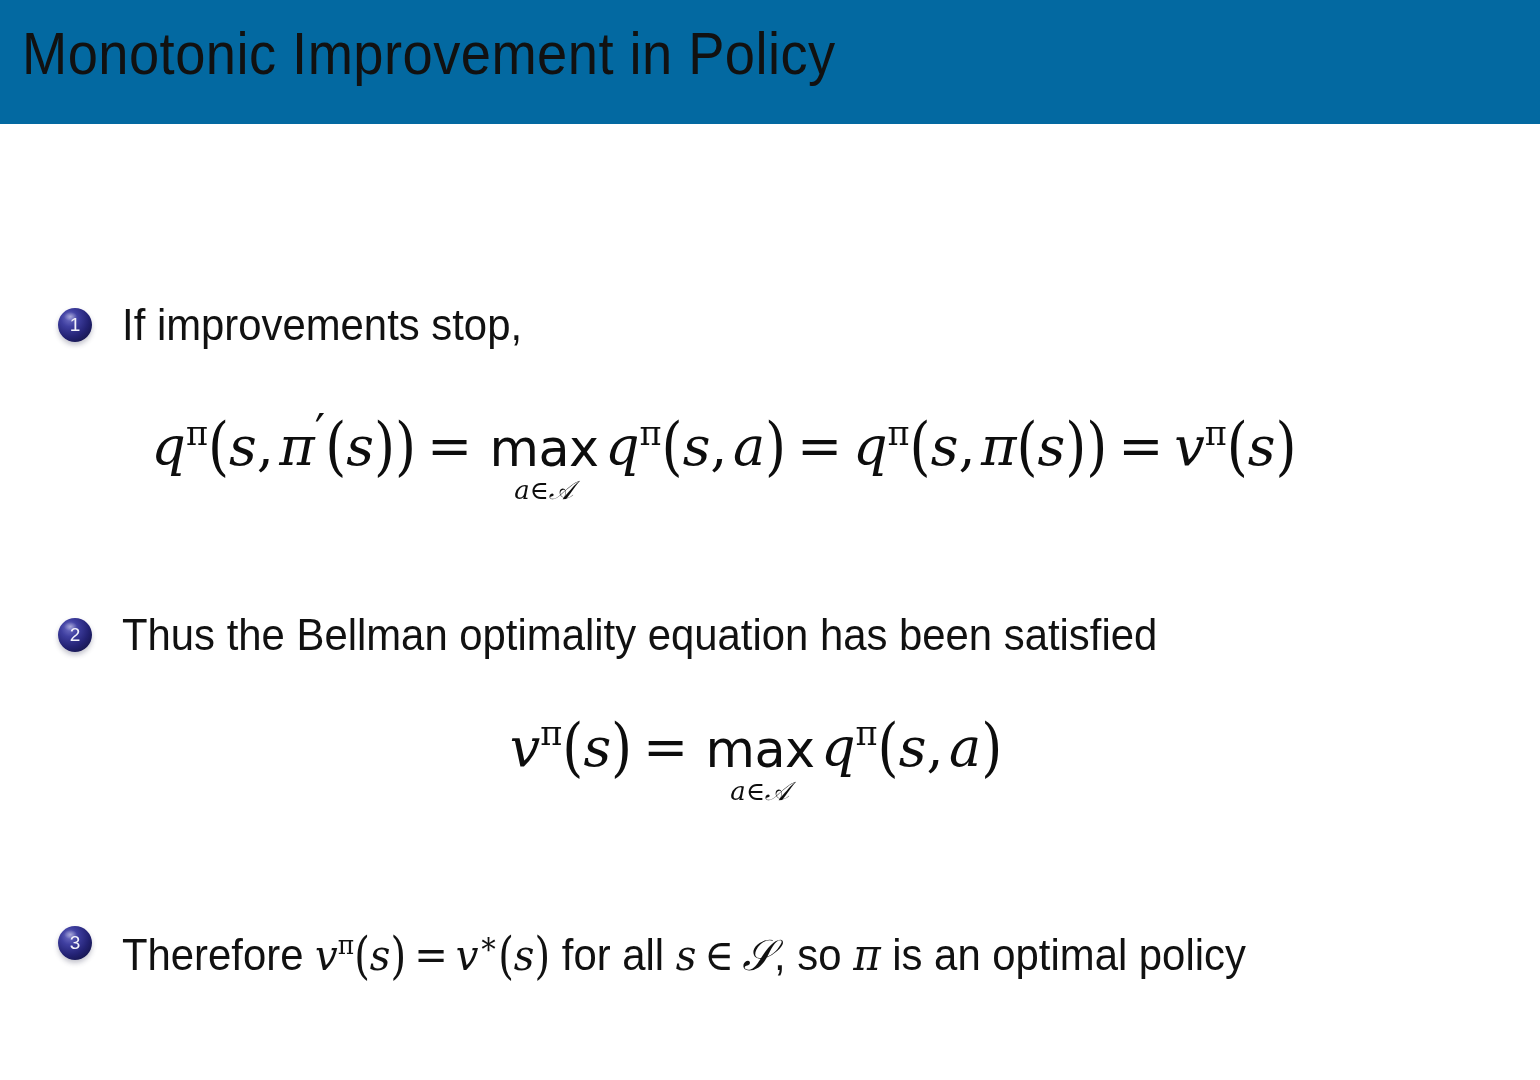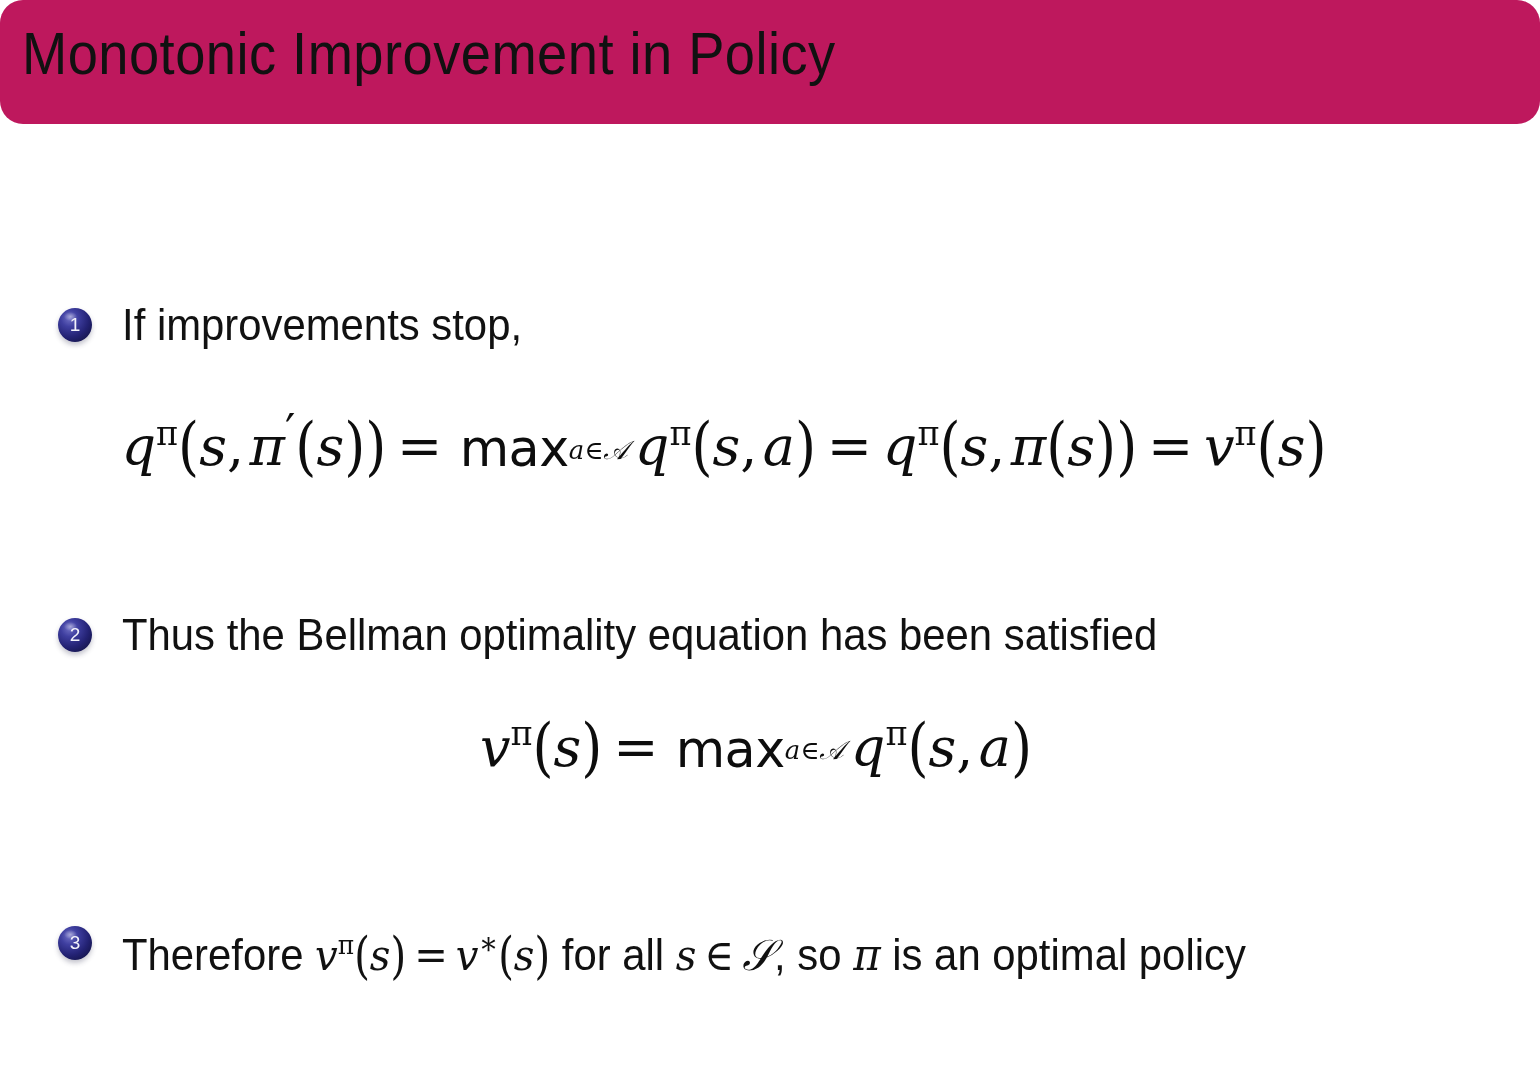--- a/index.html
+++ b/index.html
@@ -15,23 +15,22 @@
     position: relative;
   }
 
   
   .title-bar {
     position: absolute;
     left: 0;
     top: 0;
     width: 1540px;
     height: 124px;
-    background: #be185d;
+    background: #0369a1;
     box-sizing: border-box;
-    border-radius: 23px;
   }
   .title-text {
     position: absolute;
     left: 22px;
     top: 20px;
     font-family: "Liberation Sans", sans-serif;
     font-size: 59px;
     font-weight: 400;
     letter-spacing: 0.5px;
     color: #111111;
@@ -144,21 +143,21 @@
     position: absolute;
     width: 1448px;
     text-align: center;
     font-size: 54px;
   }
   .eq1 { top: 280px; }
   .eq2 { top: 590px; padding-left: 32px; }
 
   .maxblock {
     display: inline-flex;
-    flex-direction: row;
+    flex-direction: column;
     align-items: center;
     vertical-align: -0.02em;
     margin: 0 0.12em;
   }
   .maxblock .mx {
     font-style: normal;
     font-family: "DejaVu Sans", sans-serif;
     font-size: 0.94em;
     line-height: 1.0;
     letter-spacing: -0.01em;

